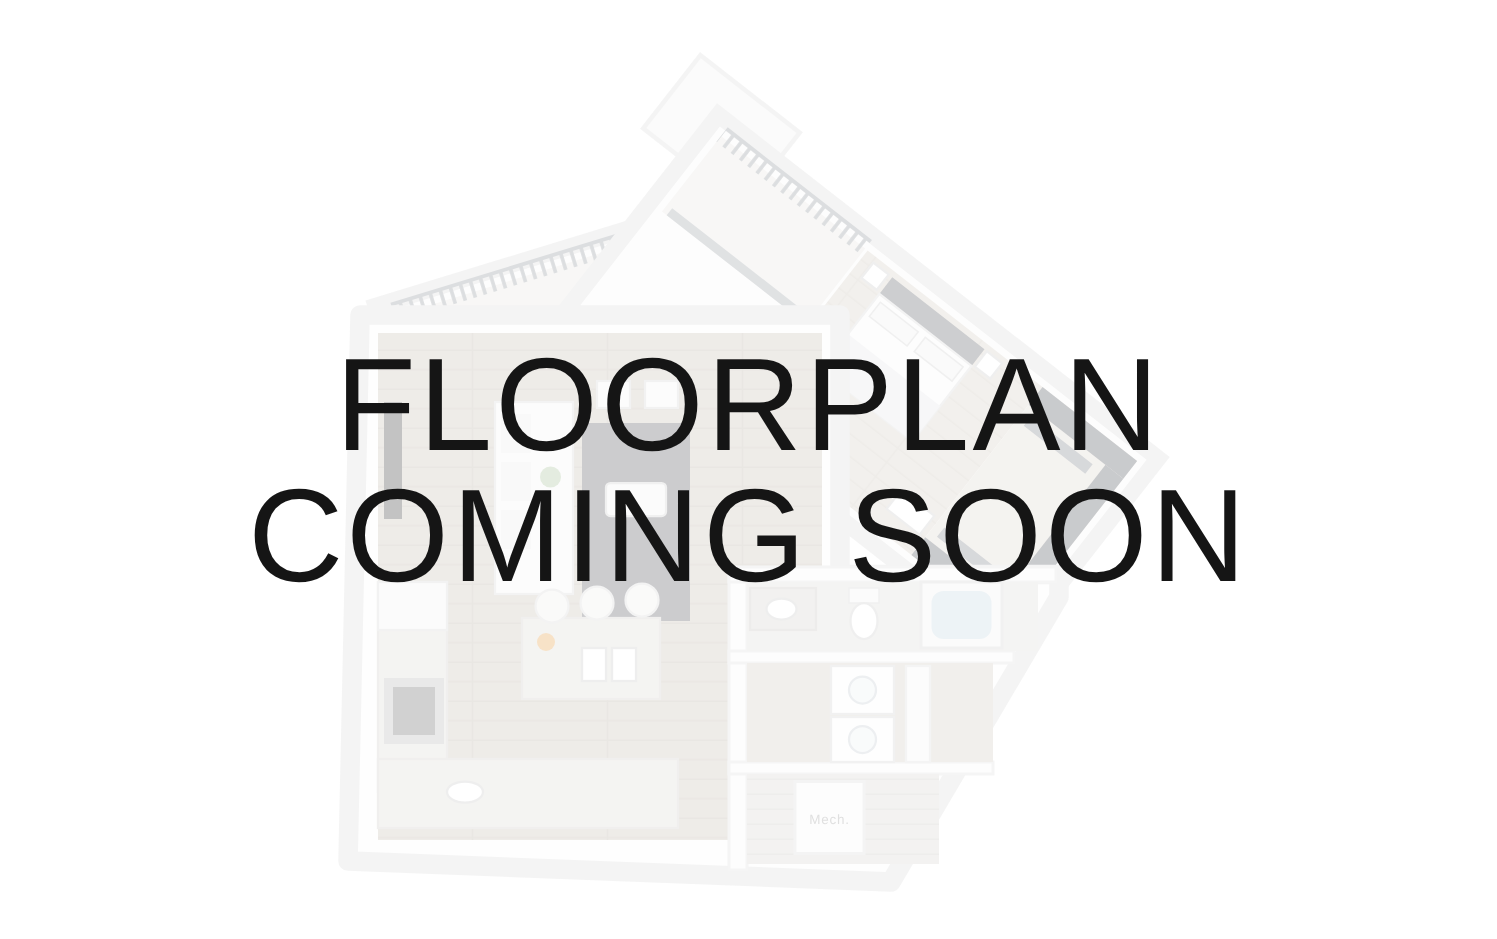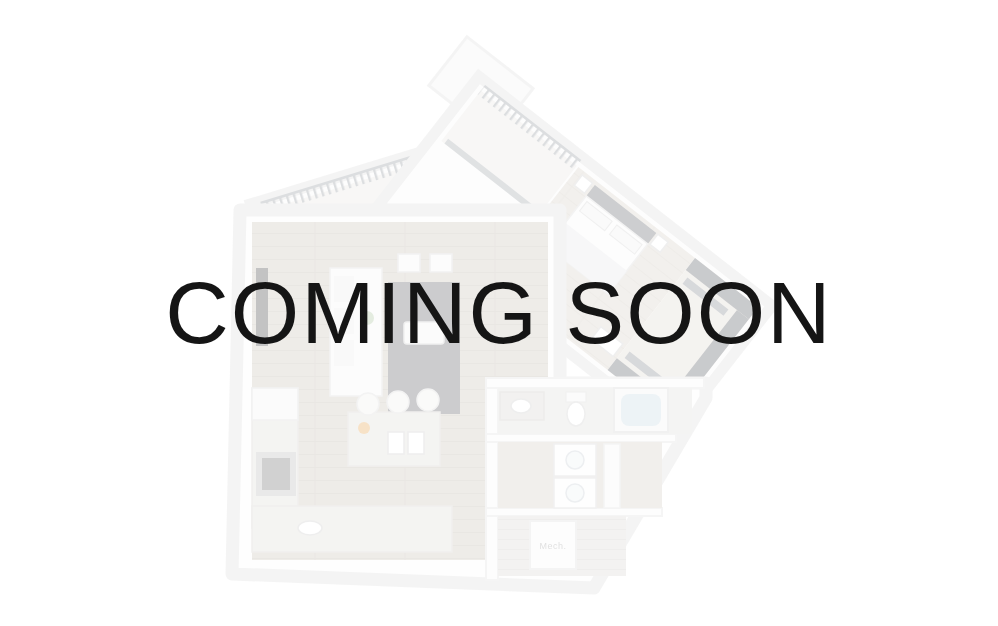--- a/index.html
+++ b/index.html
@@ -168,16 +168,17 @@
 
         <rect x="498" y="516" width="128" height="60" fill="url(#mechStripes)"></rect>
         <rect x="530" y="521" width="46" height="48" fill="#fbfbfb" stroke="#dddddd" stroke-width="2"></rect>
         <text class="mech-text" x="553" y="549" text-anchor="middle">Mech.</text>
       </g>
 
     </g>
   </svg>
 
   <div class="headline">
+    <div class="line">FLOORPLAN</div>
     <div class="line">COMING SOON</div>
   </div>
 
 </div>
 
 </body></html>

